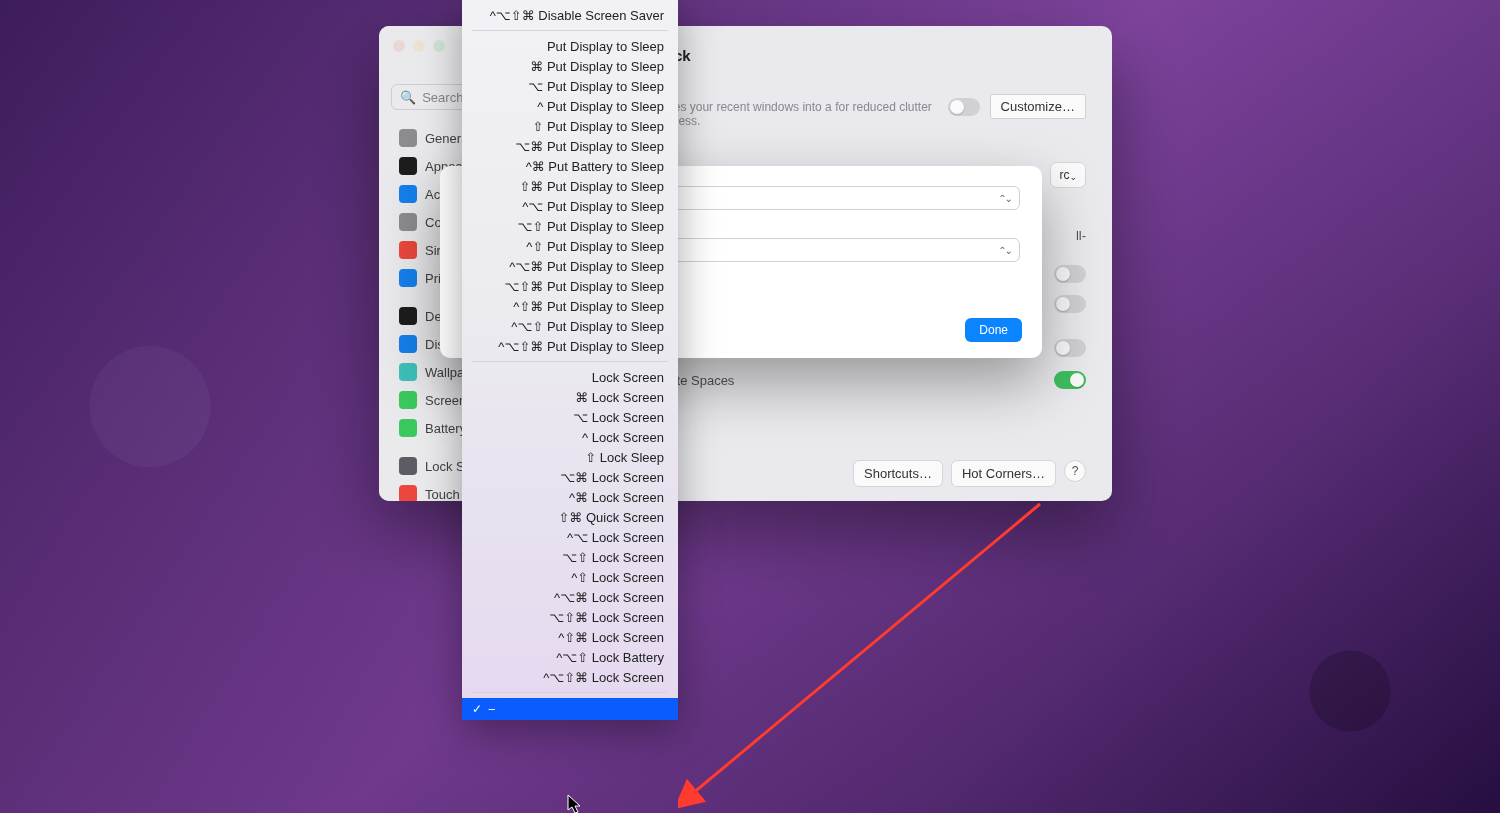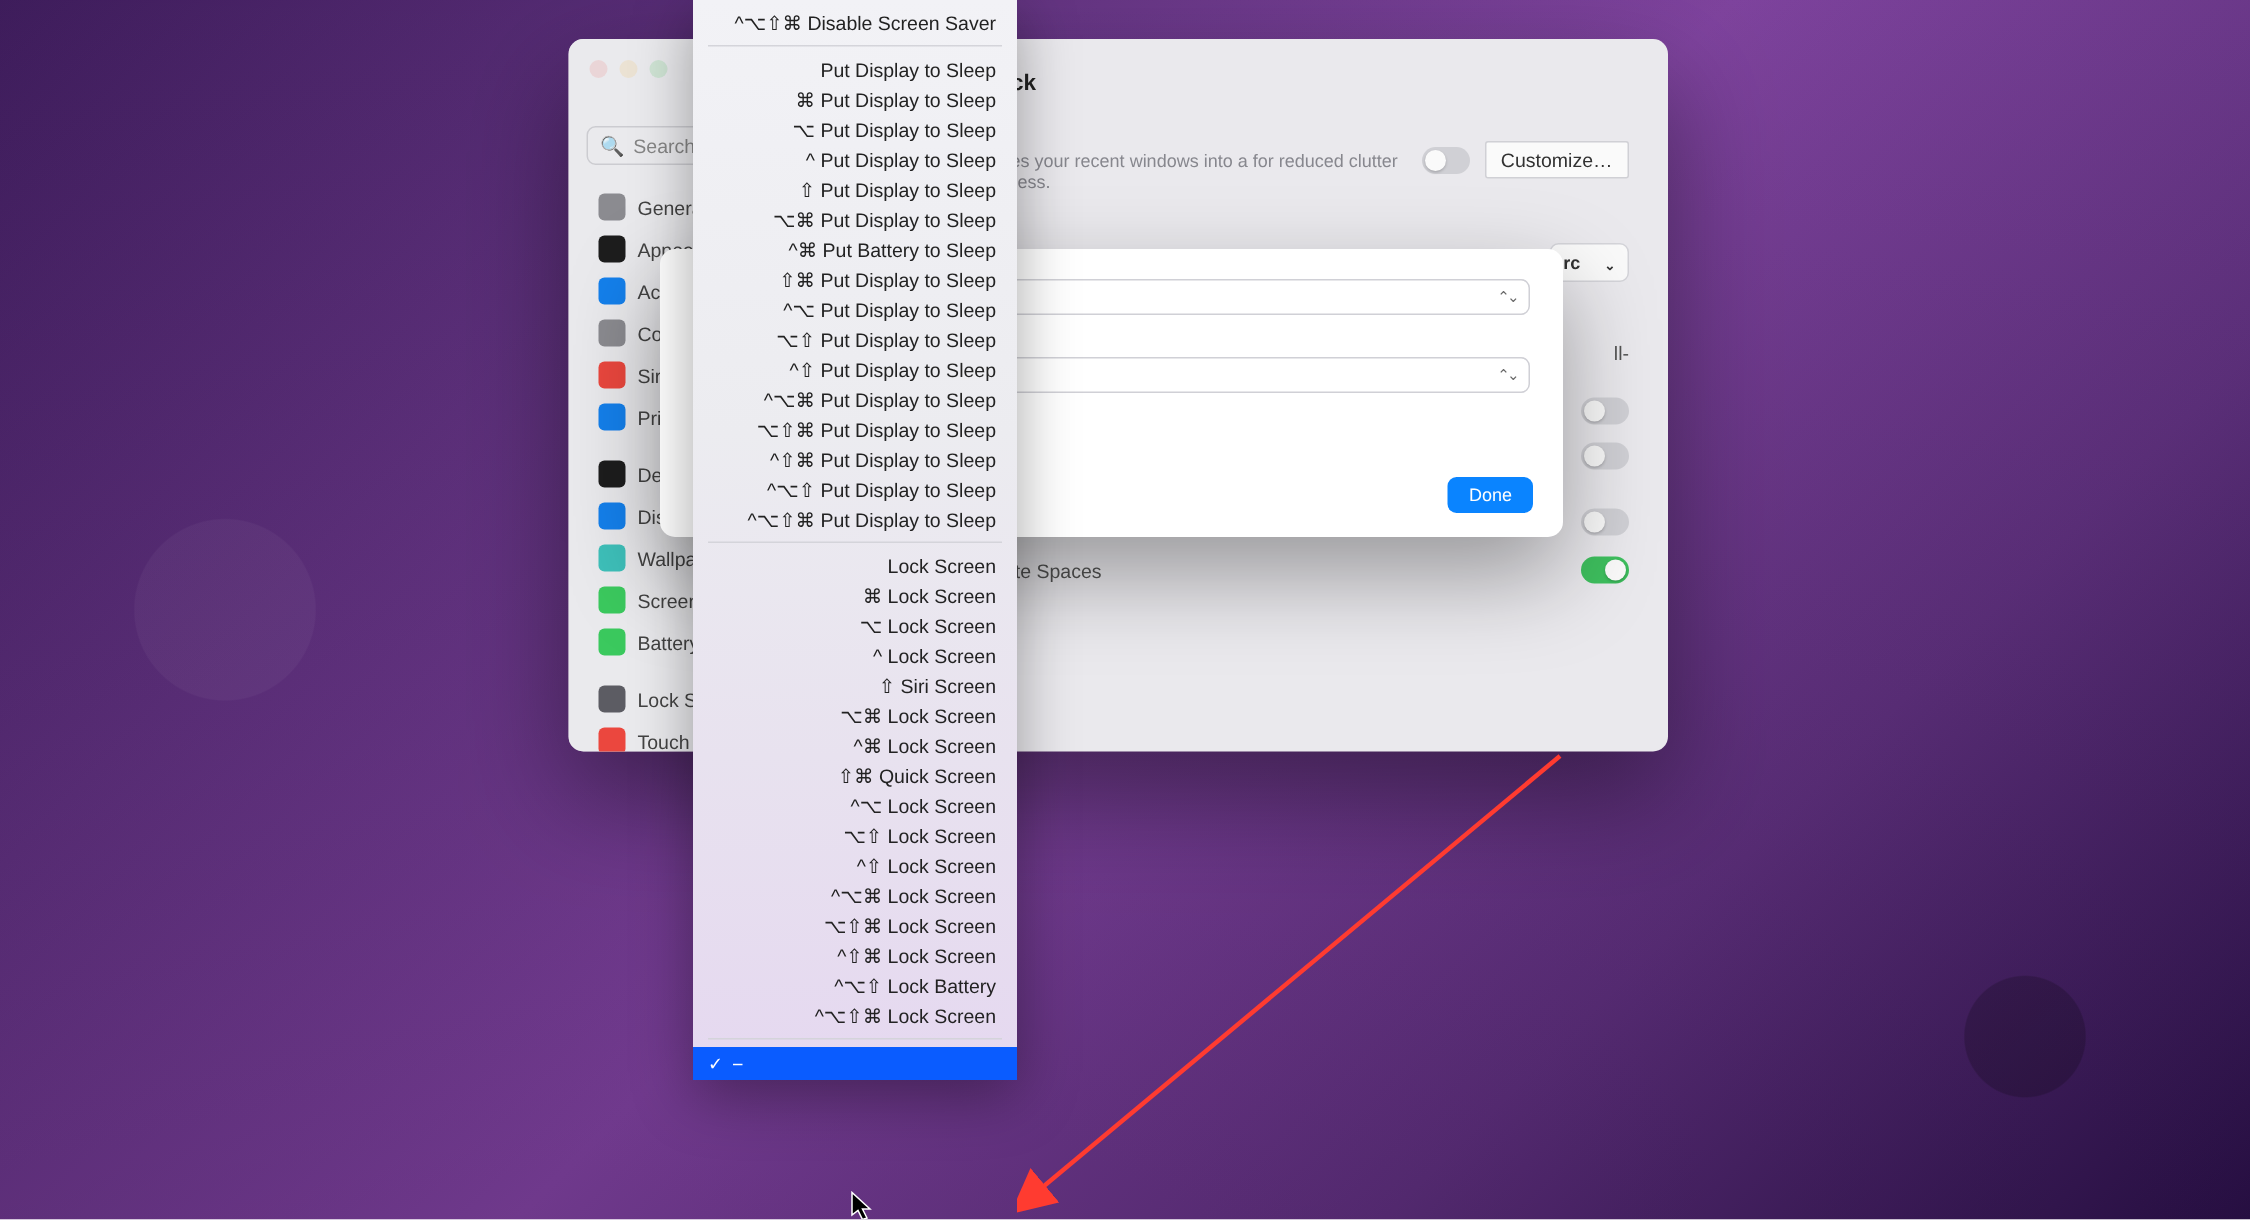--- a/index.html
+++ b/index.html
@@ -26,21 +26,21 @@
 .title { font-size:15px; font-weight:600; color:#222; }
 .stage-row { margin-top:18px; display:flex; justify-content:space-between; align-items:center; }
 .stage-lbl { font-size:13px; font-weight:600; color:#555; }
 .stage-sub { font-size:12px; color:#8a8a92; max-width:380px; }
 .cust-btn { background:#fff; border:1px solid #d4d4da; border-radius:2px; padding:4px 10px; font-size:13px; color:#333; }
 .toggle { width:32px; height:18px; border-radius:10px; background:#d4d4da; position:relative; }
 .toggle.on{background:#34c759}
 .toggle::after{content:'';position:absolute;width:14px;height:14px;background:#fff;border-radius:50%;top:2px;left:2px;box-shadow:0 1px 2px rgba(0,0,0,.2)}
 .toggle.on::after{left:16px}
 .option-row { display:flex; justify-content:space-between; align-items:center; margin-top:10px; font-size:13px; color:#555; }
-.rc-btn { background:#fff; border:1px solid #d8d8de; border-radius:6px; padding:5px 8px; font-size:12px; color:#333; display:flex; align-items:flex-end; gap:16px;font-weight:bold; }
+.rc-btn { background:#fff; border:1px solid #d8d8de; border-radius:6px; padding:5px 8px; font-size:12px; color:#333; display:flex; align-items:flex-end; gap:0; }
 .dropdown-faux { border:1px solid #d0d0d6; border-radius:6px; background:#fff; height:24px; display:flex; align-items:center; justify-content:space-between; padding:0 8px 0 6px; font-size:13px; color:#333; }
 .dropdown-faux .chevv { font-size:10px; color:#666; letter-spacing:-2px; }
 .bottom-btns { position:absolute; right:26px; bottom:14px; display:flex; gap:8px; }
 .pill-btn { background:#fff; border:1px solid #d8d8de; border-radius:6px; padding:5px 10px; font-size:13px; color:#333; }
 .help-btn { width:22px; height:22px; border:1px solid #d8d8de; border-radius:50%; background:#fff; font-size:12px; color:#555; display:flex; align-items:center; justify-content:center; }
 
 .sheet { position:absolute; left:440px; top:166px; width:602px; height:192px; background:#fff; border-radius:10px; box-shadow:0 25px 60px rgba(0,0,0,.35); padding:20px 22px; }
 .thumb { width:90px; height:74px; border-radius:4px; background:linear-gradient(135deg,#ff9a3c 0%,#ffb764 40%,#e87b20 70%,#c96010 100%); position:relative; overflow:hidden; }
 .thumb .corner{position:absolute;width:12px;height:12px;border:2px solid #0a84ff}
 .thumb .tl{top:0;left:0;border-right:none;border-bottom:none}
@@ -174,20 +174,25 @@
       </div>
       <div class="option-row" style="margin-top:26px">
         <span>ndows by application</span>
         <div class="toggle"></div>
       </div>
       <div class="option-row" style="margin-top:14px">
         <span>have separate Spaces</span>
         <div class="toggle on"></div>
       </div>
 
+      <div class="bottom-btns">
+        <button class="pill-btn">Shortcuts…</button>
+        <button class="pill-btn">Hot Corners…</button>
+        <div class="help-btn">?</div>
+      </div>
     </div>
   </div>
 
   <div class="sheet">
     <div class="sheet-row">
       <div class="thumb">
         <div class="corner tl"></div>
         <div class="corner tr"></div>
         <div class="corner bl"></div>
         <div class="corner br"></div>
@@ -228,21 +233,21 @@
         <div class="mi">^⇧⌘ Put Display to Sleep</div>
         <div class="mi">^⌥⇧ Put Display to Sleep</div>
         <div class="mi">^⌥⇧⌘ Put Display to Sleep</div>
       </div>
     <div class="sep"></div>
     <div id="g2">
         <div class="mi">Lock Screen</div>
         <div class="mi">⌘ Lock Screen</div>
         <div class="mi">⌥ Lock Screen</div>
         <div class="mi">^ Lock Screen</div>
-        <div class="mi">⇧ Siri Screen</div>
+        <div class="mi">⇧ Lock Sleep</div>
         <div class="mi">⌥⌘ Lock Screen</div>
         <div class="mi">^⌘ Lock Screen</div>
         <div class="mi">⇧⌘ Quick Screen</div>
         <div class="mi">^⌥ Lock Screen</div>
         <div class="mi">⌥⇧ Lock Screen</div>
         <div class="mi">^⇧ Lock Screen</div>
         <div class="mi">^⌥⌘ Lock Screen</div>
         <div class="mi">⌥⇧⌘ Lock Screen</div>
         <div class="mi">^⇧⌘ Lock Screen</div>
         <div class="mi">^⌥⇧ Lock Battery</div>

